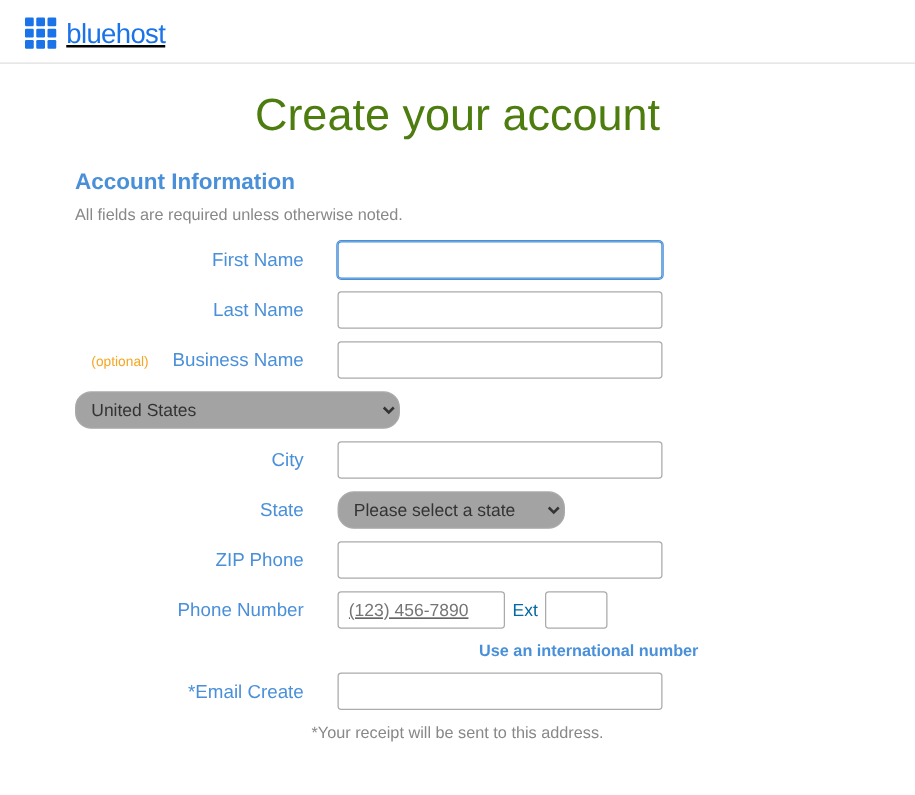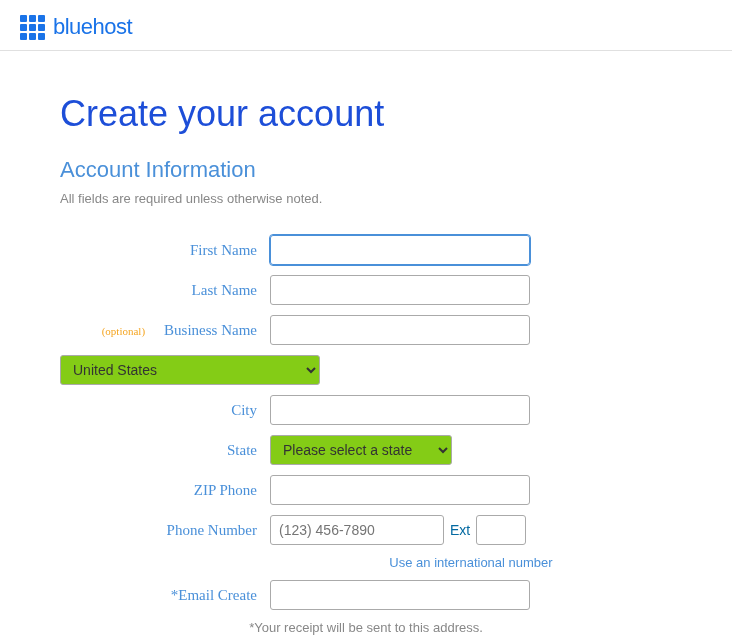--- a/index.html
+++ b/index.html
@@ -15,21 +15,21 @@
     .page-container {
       background: #fff;
       width: 732px;
       min-height: 636px;
       padding: 0;
     }
     .header {
       padding: 14px 20px 10px 20px;
       border-bottom: 1px solid #e0e0e0;
       display: flex;
-      align-items: center;
+      text-decoration: underline;
     }
     .logo-grid {
       display: grid;
       grid-template-columns: repeat(3, 7px);
       grid-template-rows: repeat(3, 7px);
       gap: 2px;
       margin-right: 8px;
     }
     .logo-dot {
       width: 7px;
@@ -40,111 +40,112 @@
     .logo-text {
       font-size: 22px;
       color: #1a73e8;
       font-weight: 400;
       letter-spacing: -0.5px;
     }
     .main-content {
       padding: 20px 60px 30px 60px;
     }
     .page-title {
+      text-align: center;
       font-size: 36px;
       font-weight: 300;
-      color: #1d4ed8;
+      color: #4d7c0f;
       margin-bottom: 22px;
-      margin-top: 22px;
     }
     .section-title {
-      font-size: 22px;
-      font-weight: 400;
+      font-size: 18px;
+      font-weight: 700;
       color: #4a90d9;
       margin-bottom: 8px;
     }
     .required-note {
       font-size: 13px;
       color: #888;
-      margin-bottom: 29px;
+      margin-bottom: 14px;
     }
     .form-row {
       display: flex;
       align-items: center;
       margin-bottom: 10px;
     }
     .form-label {
       width: 210px;
       text-align: right;
-      padding-right: 13px;
+      padding-right: 27px;
       font-size: 15px;
       color: #4a90d9;
       flex-shrink: 0;
-      font-family: Liberation Serif, serif;
     }
     .form-label .optional {
       color: #f5a623;
       font-size: 11px;
       margin-right: 19px;
     }
     .form-input {
       width: 260px;
       height: 30px;
       border: 1px solid #aaa;
       border-radius: 3px;
       padding: 4px 8px;
       font-size: 14px;
       color: #333;
       outline: none;
     }
     .form-select {
       width: 260px;
       height: 30px;
       border: 1px solid #aaa;
-      border-radius: 3px;
+      border-radius: 13px;
       padding: 4px 8px;
       font-size: 14px;
       color: #333;
-      background: #84cc16;
+      background: #a3a3a3;
       outline: none;
     }
     .state-select {
       width: 182px;
     }
     
     .first-name-input {
       border-color: #4a90d9;
       outline: 1px solid #4a90d9;
     }
     .phone-row {
       display: flex;
       align-items: center;
       gap: 6px;
     }
     .phone-input {
-      width: 174px;
+      width: 134px;
+      text-decoration: underline;
     }
     .ext-label {
       font-size: 14px;
       color: #0369a1;
     }
     .ext-input {
       width: 50px;
       height: 30px;
       border: 1px solid #aaa;
       border-radius: 3px;
       padding: 4px 6px;
       font-size: 14px;
     }
     .intl-link-row {
       display: flex;
       justify-content: center;
       margin-top: 4px;
       margin-bottom: 10px;
       padding-left: 210px;
+      font-weight: bold;
     }
     .intl-link {
       font-size: 13px;
       color: #4a90d9;
       text-decoration: none;
       cursor: pointer;
     }
     .receipt-note {
       font-size: 13px;
       color: #888;

